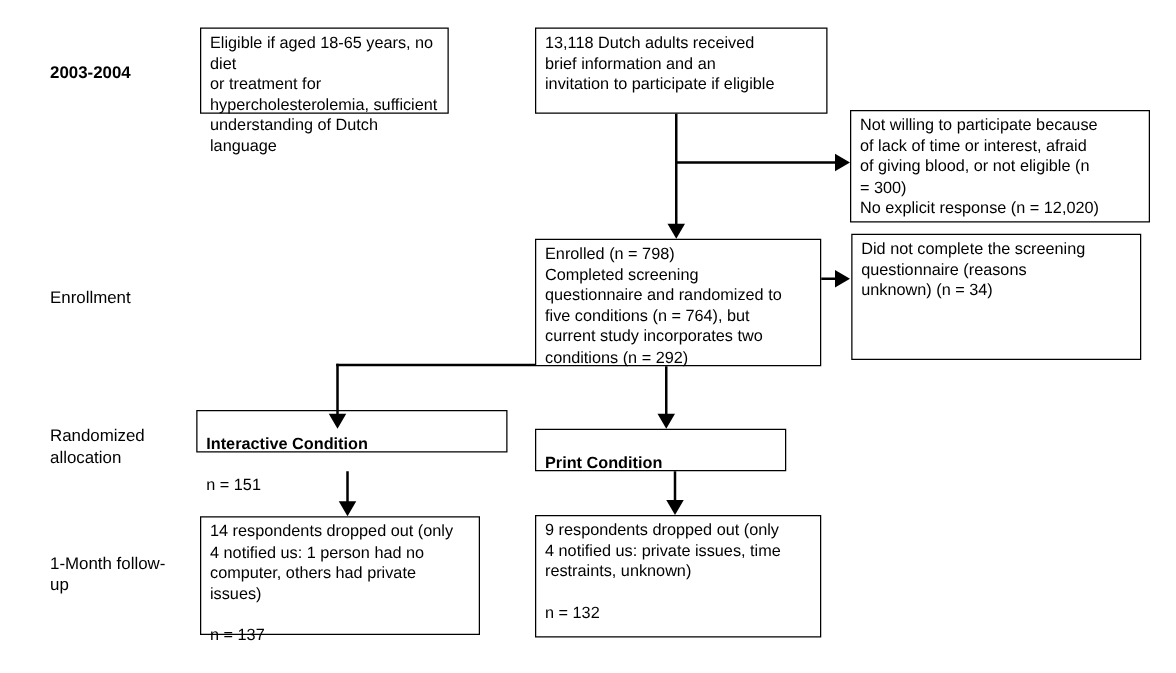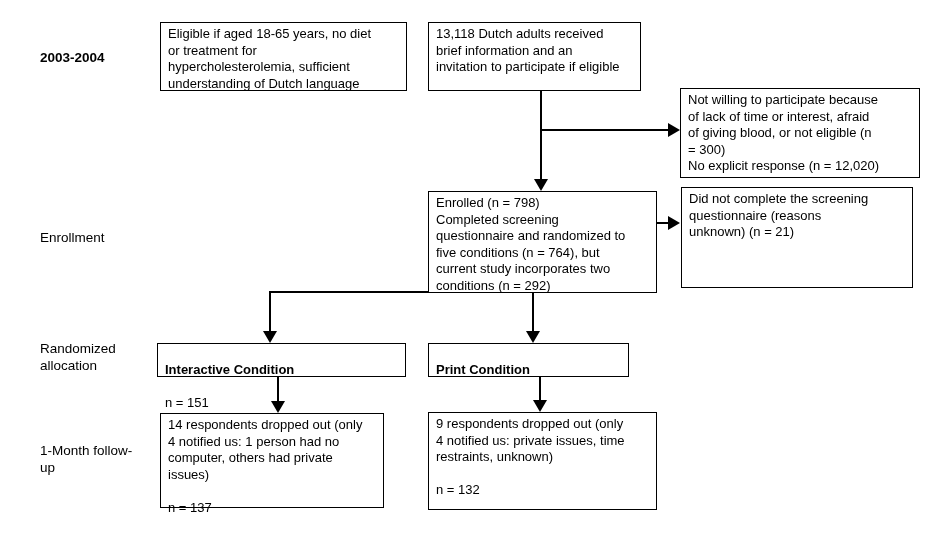--- a/index.html
+++ b/index.html
@@ -53,45 +53,45 @@
 
 <div class="canvas">
 
   <div class="stage-label bold" style="left:40px; top:49px;">2003-2004</div>
   <div class="stage-label" style="left:40px; top:229px;">Enrollment</div>
   <div class="stage-label" style="left:40px; top:340px;">Randomized
 allocation</div>
   <div class="stage-label" style="left:40px; top:442px;">1-Month follow-
 up</div>
 
-  <div class="box" style="left:160px; top:22px; width:247px; height:69px;">Eligible if aged 18-65 years, no diet
+  <div class="box" style="left:160px; top:22px; width:199px; height:69px;">Eligible if aged 18-65 years, no diet
 or treatment for
 hypercholesterolemia, sufficient
 understanding of Dutch language</div>
-  <div class="box" style="left:428px; top:22px; width:213px; height:69px;">13,118 Dutch adults received
+  <div class="box" style="left:428px; top:22px; width:234px; height:69px;">13,118 Dutch adults received
 brief information and an
 invitation to participate if eligible</div>
 
   <div class="box" style="left:680px; top:88px; width:240px; height:90px;">Not willing to participate because
 of lack of time or interest, afraid
 of giving blood, or not eligible (n
 = 300)
 No explicit response (n = 12,020)</div>
   <div class="box" style="left:681px; top:187px; width:232px; height:101px;">Did not complete the screening
 questionnaire (reasons
-unknown) (n = 21)</div>
+unknown) (n = 34)</div>
 
   <div class="box" style="left:428px; top:191px; width:229px; height:102px;">Enrolled (n = 798)
 Completed screening
 questionnaire and randomized to
 five conditions (n = 764), but
 current study incorporates two
 conditions (n = 292)</div>
 
-  <div class="box" style="left:157px; top:343px; width:249px; height:34px; padding-top:1px;">
+  <div class="box" style="left:157px; top:328px; width:249px; height:34px; padding-top:1px;">
     <div class="box-title">Interactive Condition</div>
     <div>n = 151</div>
   </div>
   <div class="box" style="left:428px; top:343px; width:201px; height:34px; padding-top:1px;">
     <div class="box-title">Print Condition</div>
   </div>
 
   <div class="box" style="left:160px; top:413px; width:224px; height:95px;">14 respondents dropped out (only
 4 notified us: 1 person had no
 computer, others had private

